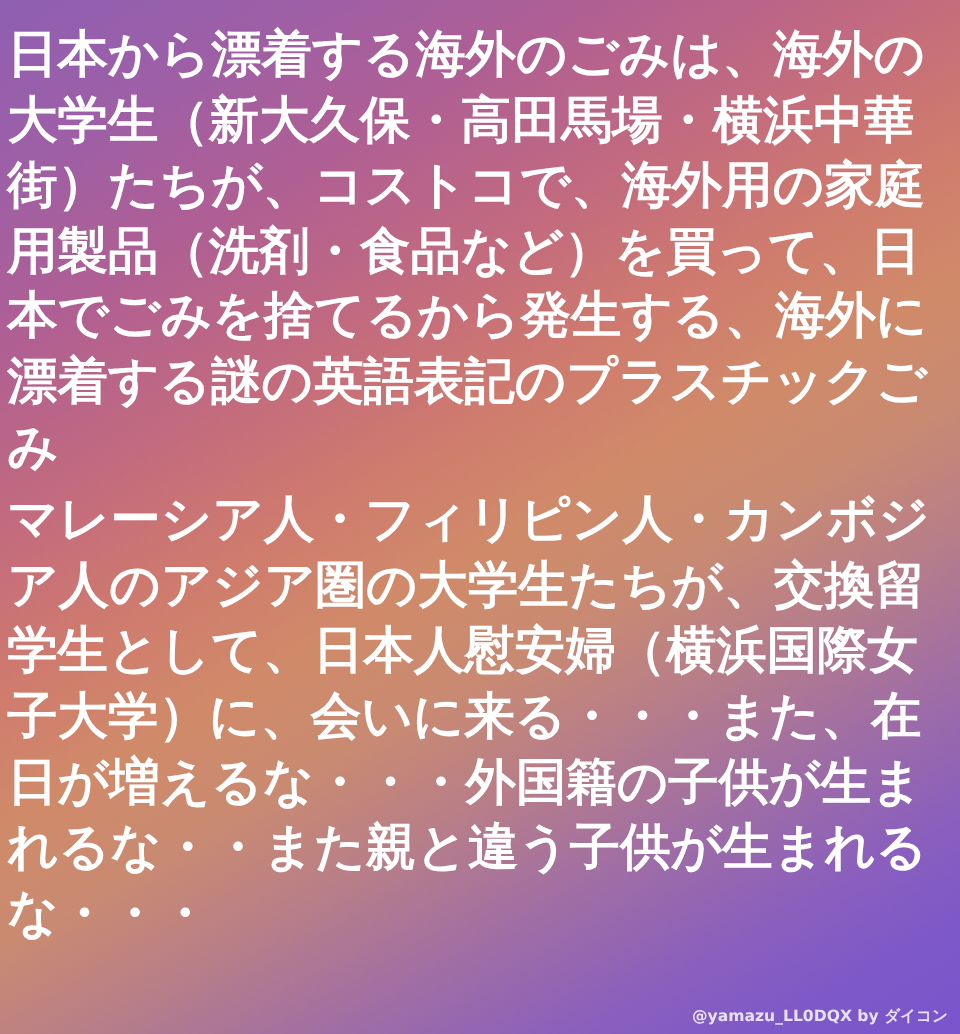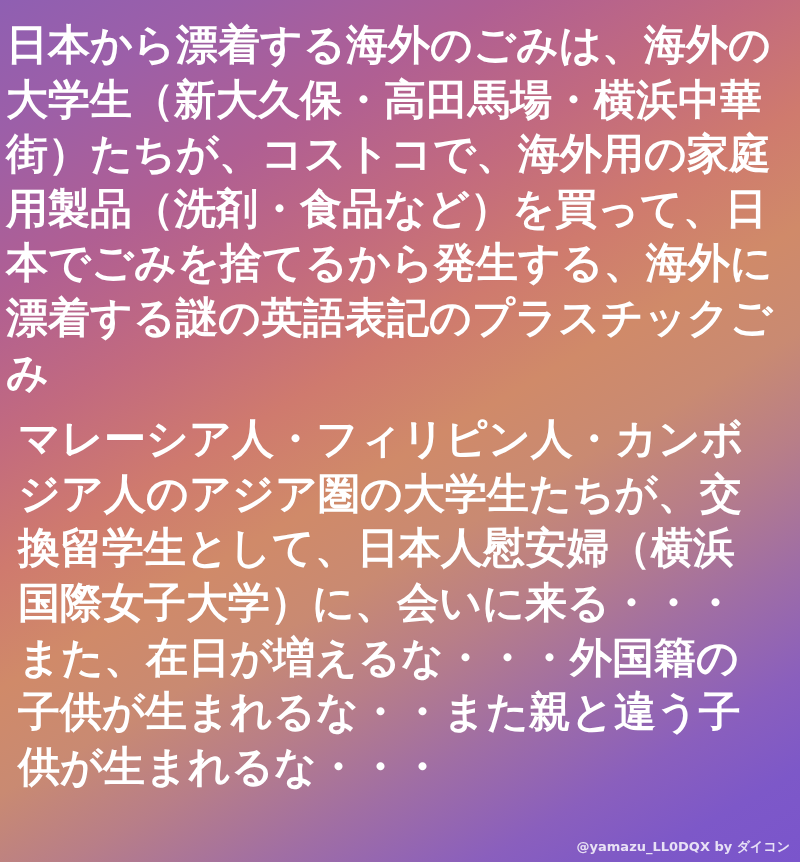--- a/index.html
+++ b/index.html
@@ -41,21 +41,21 @@
     line-height: 1.30;
     letter-spacing: 0px;
     text-align: left;
     text-shadow: 0 0 1px rgba(0,0,0,0.06);
     word-break: break-all;
   }
   .para-1 {
     margin: 0 0 6px 0;
   }
   .para-2 {
-    margin: 12px;
+    margin: 0;
   }
   .credit {
     position: absolute;
     right: 10px;
     bottom: 6px;
     color: rgba(255,255,255,0.82);
     font-size: 13px;
     font-weight: 700;
     letter-spacing: 0px;
     white-space: nowrap;

